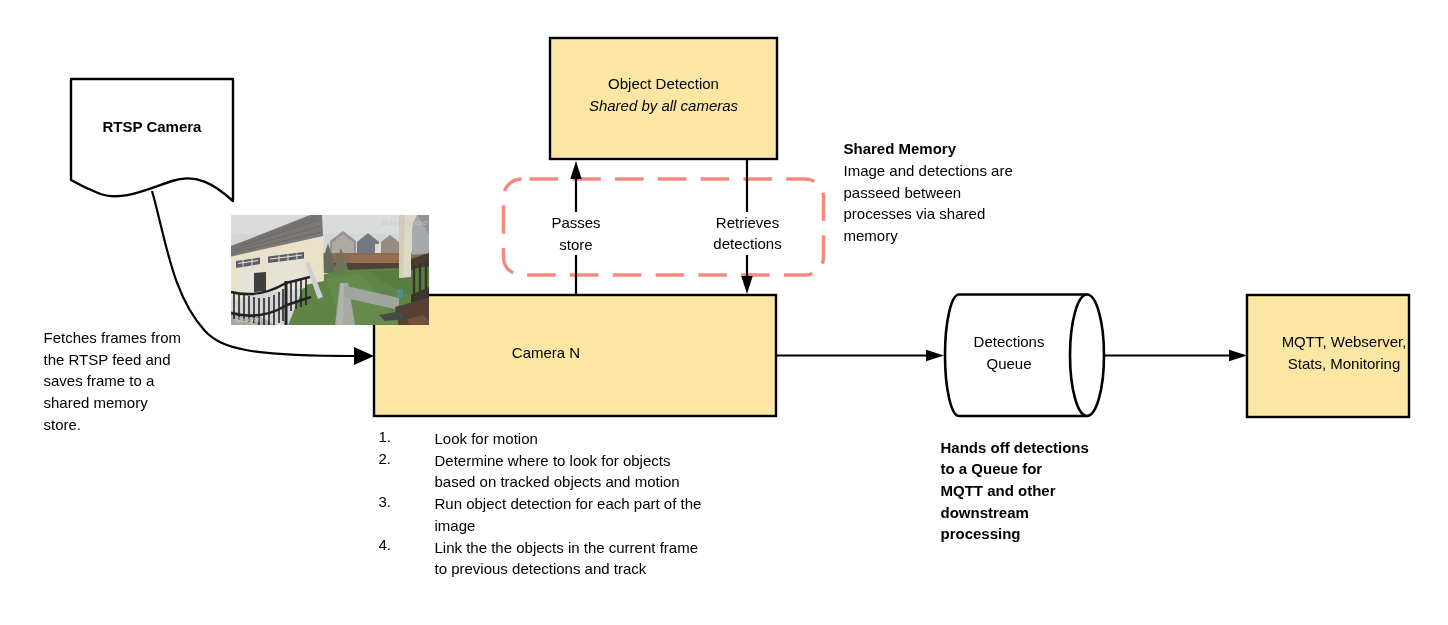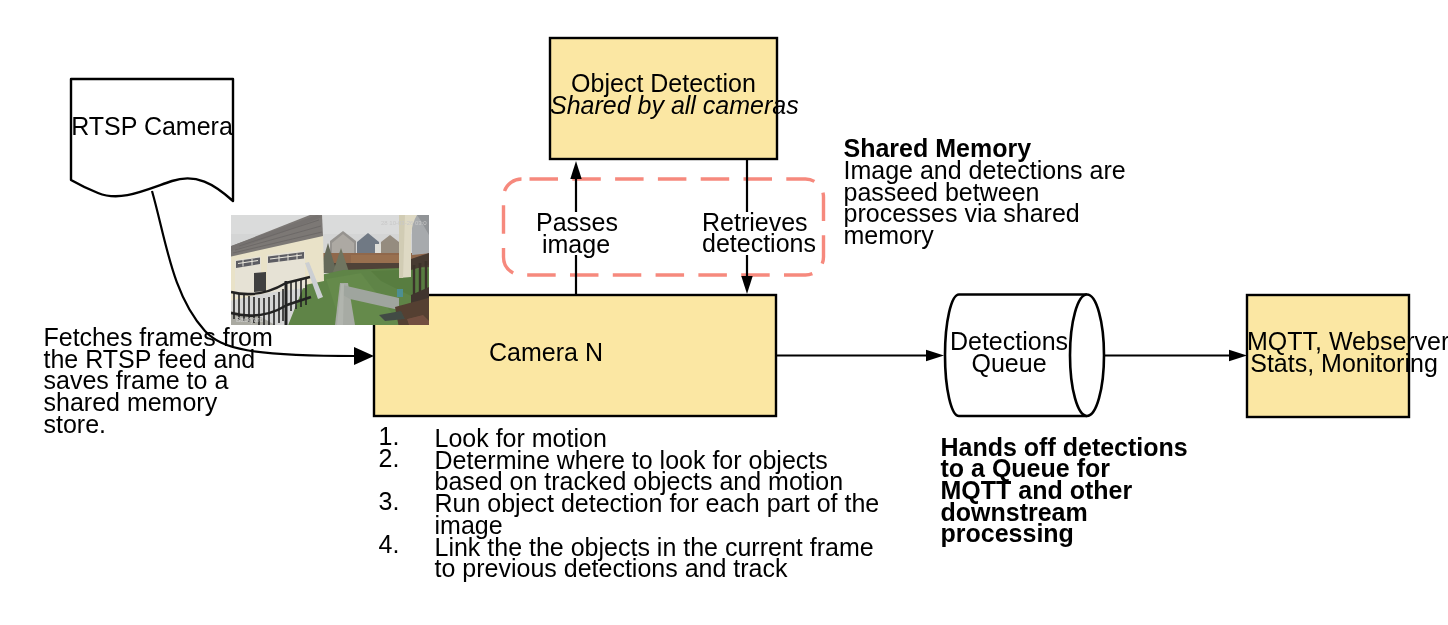--- a/index.html
+++ b/index.html
@@ -1,18 +1,18 @@
 <!DOCTYPE html>
 <html><head>
 <meta charset="utf-8">
 <style>
   html,body{margin:0;padding:0;}
   body{width:1448px;height:625px;background:#ffffff;position:relative;
        font-family:"Liberation Sans",sans-serif;color:#000;}
-  .t{position:absolute;font-size:25px;line-height:21.7px;white-space:pre;}
+  .t{position:absolute;font-size:15px;line-height:21.7px;white-space:pre;}
   .c{text-align:center;}
   svg.base{position:absolute;left:0;top:0;}
 </style>
 </head>
 <body>
 <svg class="base" width="1448" height="625" viewBox="0 0 1448 625">
 
   <rect x="503.5" y="179" width="320" height="96" rx="18" ry="18" fill="none" stroke="#f6897d" stroke-width="3.4" stroke-dasharray="28.5 14.3" stroke-dashoffset="-8"></rect>
 
   <rect x="550" y="38" width="227" height="121" fill="#fbe7a3" stroke="#000" stroke-width="2.4"></rect>
@@ -142,35 +142,35 @@
   <polygon points="176,104 192,100 198,106 198,110 178,110" fill="#6b4634"></polygon>
   <polygon points="148,100 170,96 174,104 154,106" fill="#37413a"></polygon>
   <rect x="166" y="74" width="6" height="8" fill="#43898d"></rect>
   <rect x="-3" y="-3" width="204" height="116" fill="#ffffff" opacity="0.06"></rect>
   </g>
 
   <text x="5" y="107" font-size="6.5" fill="#cfcfcf" font-family="Liberation Sans">Backyard</text>
   <text x="150" y="10" font-size="6" fill="#c8c8c8" font-family="Liberation Sans">28 10-03-26 03:0</text>
 </svg>
 
-<div class="t" style="left:71px;top:116.2px;width:162px;text-align:center;">RTSP Camera</div>
+<div class="t" style="left:71px;top:116.2px;width:162px;text-align:center;font-weight:bold;">RTSP Camera</div>
 
 <div class="t c" style="left:550px;top:73.4px;width:227px;">Object Detection
 <i>Shared by all cameras</i></div>
 
 <div class="t c" style="left:374px;top:342.4px;width:344px;">Camera N</div>
 
 <div class="t c" style="left:1247px;top:331px;width:194px;">MQTT, Webserver,
 Stats, Monitoring</div>
 
 <div class="t c" style="left:944px;top:331.2px;width:130px;">Detections
 Queue</div>
 
 <div class="t c" style="left:536px;top:212px;width:80px;background:#fff;">Passes
-image</div>
+store</div>
 
 <div class="t c" style="left:702px;top:202.6px;width:91px;background:#fff;margin-top:9px;">Retrieves
 detections</div>
 
 <div class="t" style="left:843.5px;top:138.3px;"><b>Shared Memory</b>
 Image and detections are
 passeed between
 processes via shared
 memory</div>
 

